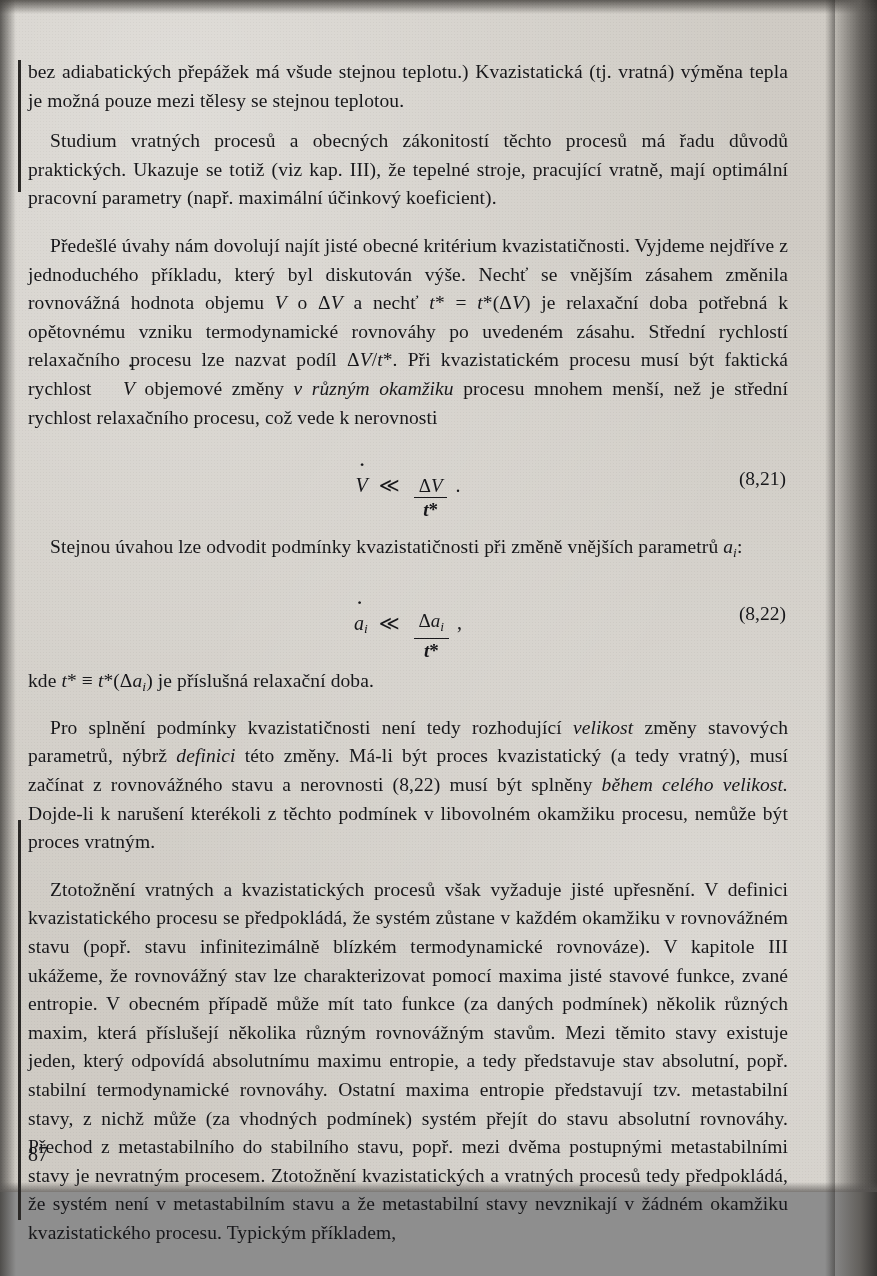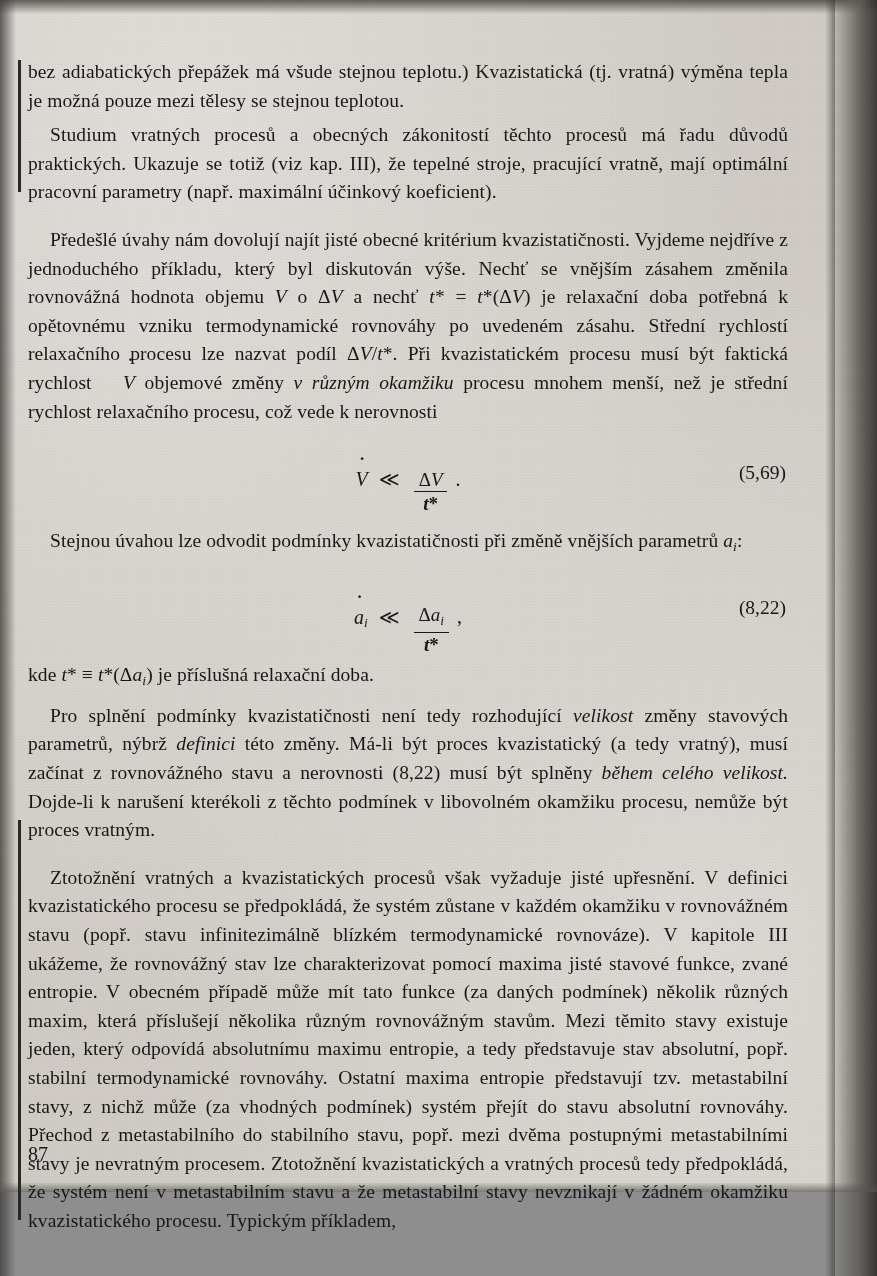--- a/index.html
+++ b/index.html
@@ -61,21 +61,21 @@
   p {
     margin: 0;
     font-size: 19.5px;
     line-height: 28.6px;
     text-align: justify;
     text-justify: inter-word;
     letter-spacing: 0.1px;
   }
   p.indent { text-indent: 22px; }
   p.gap { margin-top: 19px; }
-  p.gap-sm { margin-top: 6px; }
+  p.gap-sm { margin-top: 12px; }
 
   
   .bar {
     position: absolute;
     left: -10px;
     width: 3px;
     background: #2a2826;
   }
   .bar1 { top: 2px; height: 132px; }
   .bar2 { top: 762px; height: 400px; }
@@ -192,21 +192,21 @@
     <div class="eq-block">
       <div class="eq-body">
         <span class="dotted mathi">V</span>
         <span class="ll">≪</span>
         <span class="frac">
           <span class="num">Δ<span class="mathi">V</span></span>
           <span class="den"><b><span class="mathi">t</span>*</b></span>
         </span>
         <span>.</span>
       </div>
-      <div class="eq-num">(5,69)</div>
+      <div class="eq-num">(8,21)</div>
     </div>
 
     <p class="indent gap">
       Stejnou úvahou lze odvodit podmínky kvazistatičnosti při změně vnějších parametrů <span class="mathi">a<span class="sub">i</span></span>:
     </p>
 
     <div class="eq-block">
       <div class="eq-body">
         <span class="dotted mathi">a</span><span class="sub">i</span>
         <span class="ll">≪</span>

